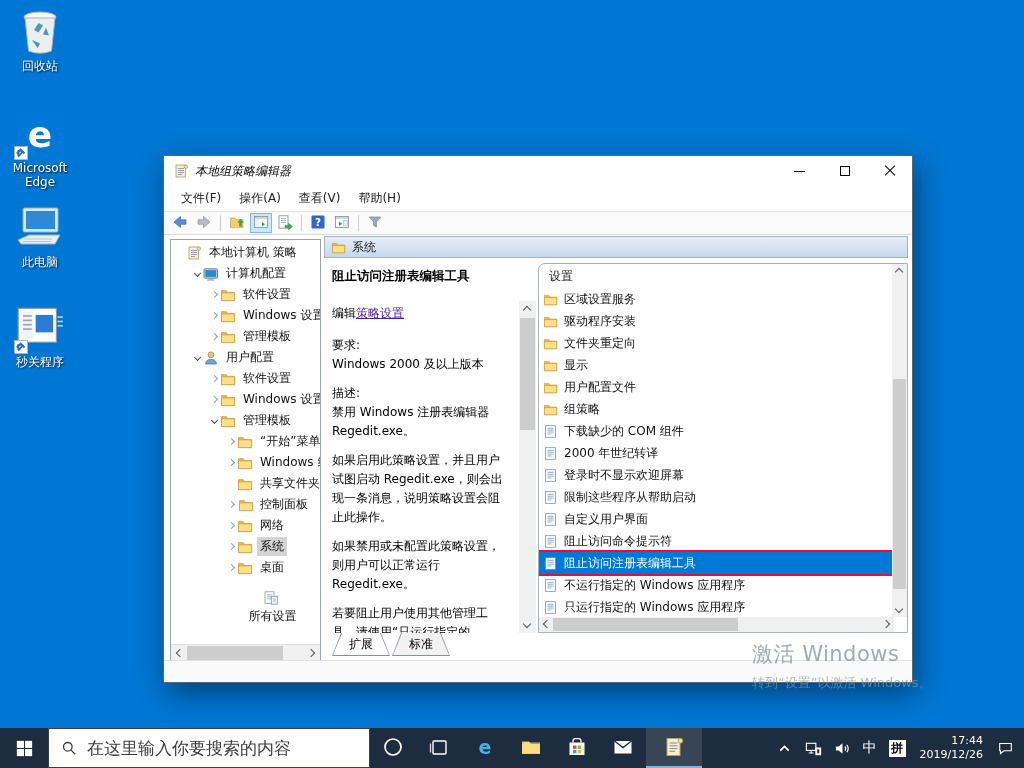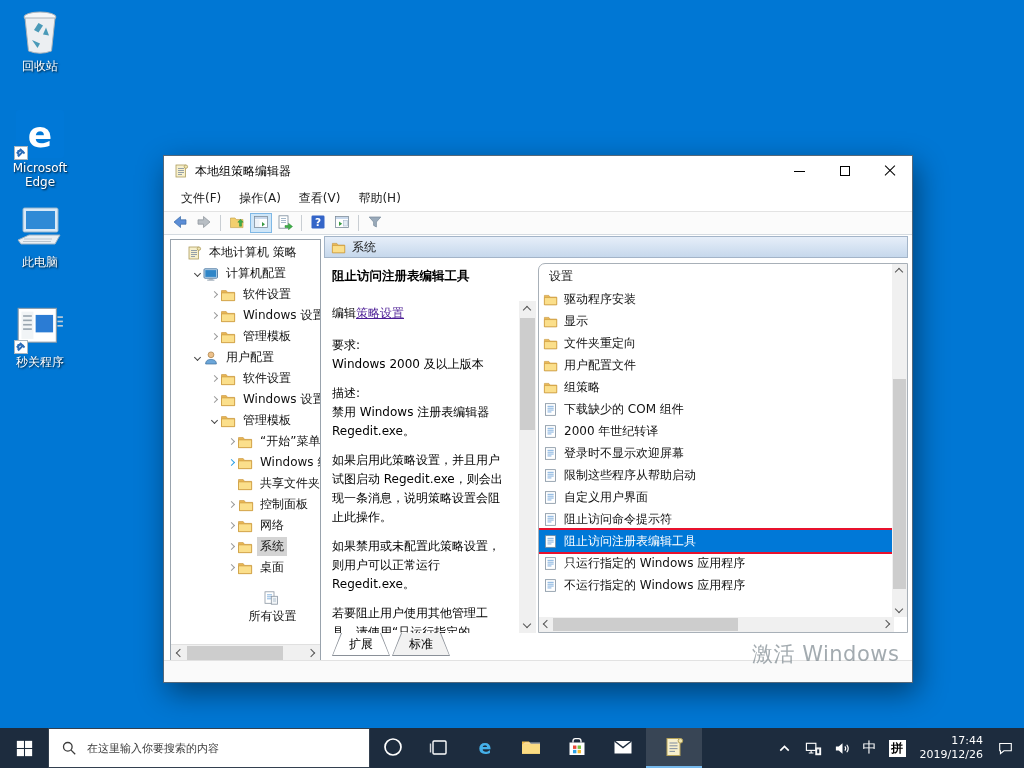--- a/index.html
+++ b/index.html
@@ -20,21 +20,21 @@
   .desktop-icon .dlabel { margin-top:3px; color:#fff; font-size:12px; line-height:14px;
       text-shadow:1px 1px 2px rgba(0,0,0,.85); }
 
   
   #gpedit-window { position:absolute; left:163px; top:155px; width:750px; height:528px;
       background:#fff; border:1px solid #55687a; box-shadow:4px 10px 28px rgba(0,0,0,.45); }
   .titlebar { position:absolute; left:0; top:0; right:0; height:30px; background:#fff;
       display:flex; align-items:center; }
   .titlebar .icon { width:16px; height:16px; margin:0 6px 0 9px; }
   .titlebar .icon svg { width:16px; height:16px; }
-  .title-text { font-size:12px; color:#000; }
+  .title-text { font-size:12px; color:#000;font-style:italic; }
   .win-controls { margin-left:auto; display:flex; height:100%; }
   .win-btn { width:45px; height:100%; display:flex; align-items:center; justify-content:center; cursor:pointer; }
   .glyph-min { width:11px; height:1px; background:#000; }
   .glyph-max { width:10px; height:10px; border:1px solid #000; }
   .glyph-close { position:relative; width:12px; height:12px; }
   .glyph-close:before,.glyph-close:after { content:""; position:absolute; left:-1px; top:5px; width:14px; height:1.2px; background:#000; }
   .glyph-close:before { transform:rotate(45deg); }
   .glyph-close:after  { transform:rotate(-45deg); }
 
   .menubar { position:absolute; left:0; top:30px; right:0; height:25px; background:#fff;
@@ -129,21 +129,21 @@
   #watermark .wm2 { font-size:13px; color:rgba(140,150,158,.68); margin-top:6px; }
 
   
   #taskbar { position:absolute; left:0; bottom:0; width:1024px; height:40px; background:var(--taskbar,#1d2c3e);
       display:flex; align-items:stretch; z-index:100; }
   .tb-start { width:48px; display:flex; align-items:center; justify-content:center; cursor:pointer; }
   .tb-start svg { width:17px; height:17px; }
   .tb-search { width:322px; background:#fff; border:1px solid #33404f; display:flex; align-items:center; cursor:text; }
   .tb-search .sg { width:16px; height:16px; margin:0 10px 0 12px; }
   .tb-search .sg svg { width:16px; height:16px; }
-  .tb-search .ph { color:#3c3c3c; font-size:11px;text-align:center; }
+  .tb-search .ph { color:#3c3c3c; font-size:17px;text-align:center; }
   .tb-app { width:46px; display:flex; align-items:center; justify-content:center; cursor:pointer; position:relative; }
   .tb-app svg { width:22px; height:22px; }
   .tb-app.active { background:rgba(255,255,255,.12); box-shadow:inset 0 -2px 0 #76b9ed; width:56px; }
   .tray { margin-left:auto; display:flex; align-items:center; padding-right:4px; }
   .tray-item { display:flex; align-items:center; justify-content:center; height:40px; padding:0 6px; cursor:pointer; color:#fff; }
   .tray-item svg { width:17px; height:17px; }
   .tray-ime { font-size:14px; }
   .tray-pinyin { width:17px; height:17px; background:#fff; color:#000; font-size:12px; font-weight:bold;
       display:flex; align-items:center; justify-content:center; }
   .tray-clock { text-align:right; font-size:11px; line-height:14px; color:#fff; padding:0 8px; cursor:default; }
@@ -533,35 +533,42 @@
       </div>
 
       <div class="settings-panel">
         <div class="settings-header">设置</div>
         <div class="settings-rows" id="settings-rows">
             <div class="settings-row">
               <span class="sicon"><svg viewBox="0 0 16 16">
                   <path d="M1.5 3.6h4.7l1.4 1.8h7v8.2H1.5z" fill="#e9b858" stroke="#c49032" stroke-width=".6"></path>
                   <path d="M1.5 5.9h13.1v7.7H1.5z" fill="#fbdf8b" stroke="#c49032" stroke-width=".6"></path>
                 </svg></span>
-              <span>驱动程序安装</span>
+              <span>区域设置服务</span>
             </div>
             <div class="settings-row">
               <span class="sicon"><svg viewBox="0 0 16 16">
                   <path d="M1.5 3.6h4.7l1.4 1.8h7v8.2H1.5z" fill="#e9b858" stroke="#c49032" stroke-width=".6"></path>
                   <path d="M1.5 5.9h13.1v7.7H1.5z" fill="#fbdf8b" stroke="#c49032" stroke-width=".6"></path>
                 </svg></span>
-              <span>显示</span>
+              <span>驱动程序安装</span>
             </div>
             <div class="settings-row">
               <span class="sicon"><svg viewBox="0 0 16 16">
                   <path d="M1.5 3.6h4.7l1.4 1.8h7v8.2H1.5z" fill="#e9b858" stroke="#c49032" stroke-width=".6"></path>
                   <path d="M1.5 5.9h13.1v7.7H1.5z" fill="#fbdf8b" stroke="#c49032" stroke-width=".6"></path>
                 </svg></span>
               <span>文件夹重定向</span>
+            </div>
+            <div class="settings-row">
+              <span class="sicon"><svg viewBox="0 0 16 16">
+                  <path d="M1.5 3.6h4.7l1.4 1.8h7v8.2H1.5z" fill="#e9b858" stroke="#c49032" stroke-width=".6"></path>
+                  <path d="M1.5 5.9h13.1v7.7H1.5z" fill="#fbdf8b" stroke="#c49032" stroke-width=".6"></path>
+                </svg></span>
+              <span>显示</span>
             </div>
             <div class="settings-row">
               <span class="sicon"><svg viewBox="0 0 16 16">
                   <path d="M1.5 3.6h4.7l1.4 1.8h7v8.2H1.5z" fill="#e9b858" stroke="#c49032" stroke-width=".6"></path>
                   <path d="M1.5 5.9h13.1v7.7H1.5z" fill="#fbdf8b" stroke="#c49032" stroke-width=".6"></path>
                 </svg></span>
               <span>用户配置文件</span>
             </div>
             <div class="settings-row">
               <span class="sicon"><svg viewBox="0 0 16 16">
@@ -657,33 +664,33 @@
             <div class="settings-row">
               <span class="sicon"><svg viewBox="0 0 16 16">
                   <rect x="2.6" y="1.8" width="10.8" height="12.4" fill="#fff" stroke="#788898" stroke-width=".8"></rect>
                   <g stroke="#6aa0d8" stroke-width=".9">
                     <line x1="4.8" y1="4.6" x2="11.4" y2="4.6"></line>
                     <line x1="4.8" y1="6.6" x2="11.4" y2="6.6"></line>
                     <line x1="4.8" y1="8.6" x2="11.4" y2="8.6"></line>
                     <line x1="4.8" y1="10.6" x2="9" y2="10.6"></line>
                   </g>
                 </svg></span>
-              <span>只运行指定的 Windows 应用程序</span>
+              <span>不运行指定的 Windows 应用程序</span>
             </div>
             <div class="settings-row">
               <span class="sicon"><svg viewBox="0 0 16 16">
                   <rect x="2.6" y="1.8" width="10.8" height="12.4" fill="#fff" stroke="#788898" stroke-width=".8"></rect>
                   <g stroke="#6aa0d8" stroke-width=".9">
                     <line x1="4.8" y1="4.6" x2="11.4" y2="4.6"></line>
                     <line x1="4.8" y1="6.6" x2="11.4" y2="6.6"></line>
                     <line x1="4.8" y1="8.6" x2="11.4" y2="8.6"></line>
                     <line x1="4.8" y1="10.6" x2="9" y2="10.6"></line>
                   </g>
                 </svg></span>
-              <span>不运行指定的 Windows 应用程序</span>
+              <span>只运行指定的 Windows 应用程序</span>
             </div>
           </div>
         <div class="vscroll">
           <span class="arr up"></span>
           <span class="thumb"></span>
           <span class="arr down"></span>
         </div>
         <div class="settings-hscroll">
           <span class="arr left"></span>
           <span class="thumb"></span>
@@ -701,20 +708,21 @@
           <span class="tab-label">标准</span>
         </span>
       </div>
     </div>
 
     <div class="status-bar"></div>
   </div>
 
   <div id="watermark">
     <div class="wm1">激活 Windows</div>
+    <div class="wm2">转到“设置”以激活 Windows。</div>
   </div>
 
   <div id="taskbar">
     <div class="tb-start" id="start-btn">
         <svg viewBox="0 0 16 16" fill="#fff">
           <rect x="0.8" y="0.8" width="6.7" height="6.7"></rect>
           <rect x="8.5" y="0.8" width="6.7" height="6.7"></rect>
           <rect x="0.8" y="8.5" width="6.7" height="6.7"></rect>
           <rect x="8.5" y="8.5" width="6.7" height="6.7"></rect>
         </svg>

